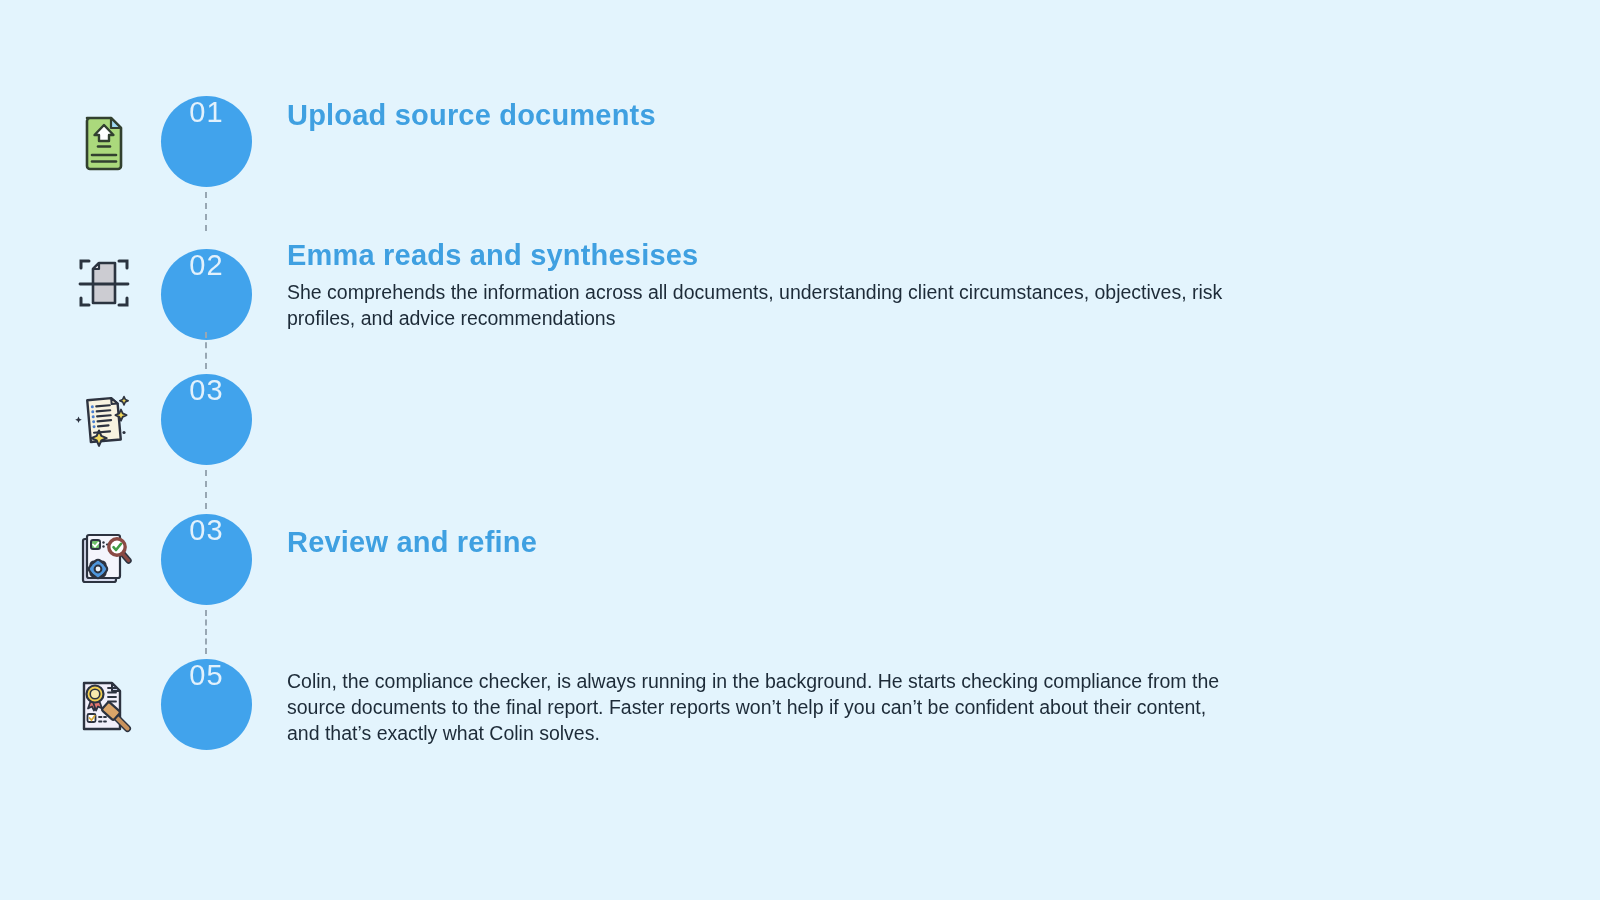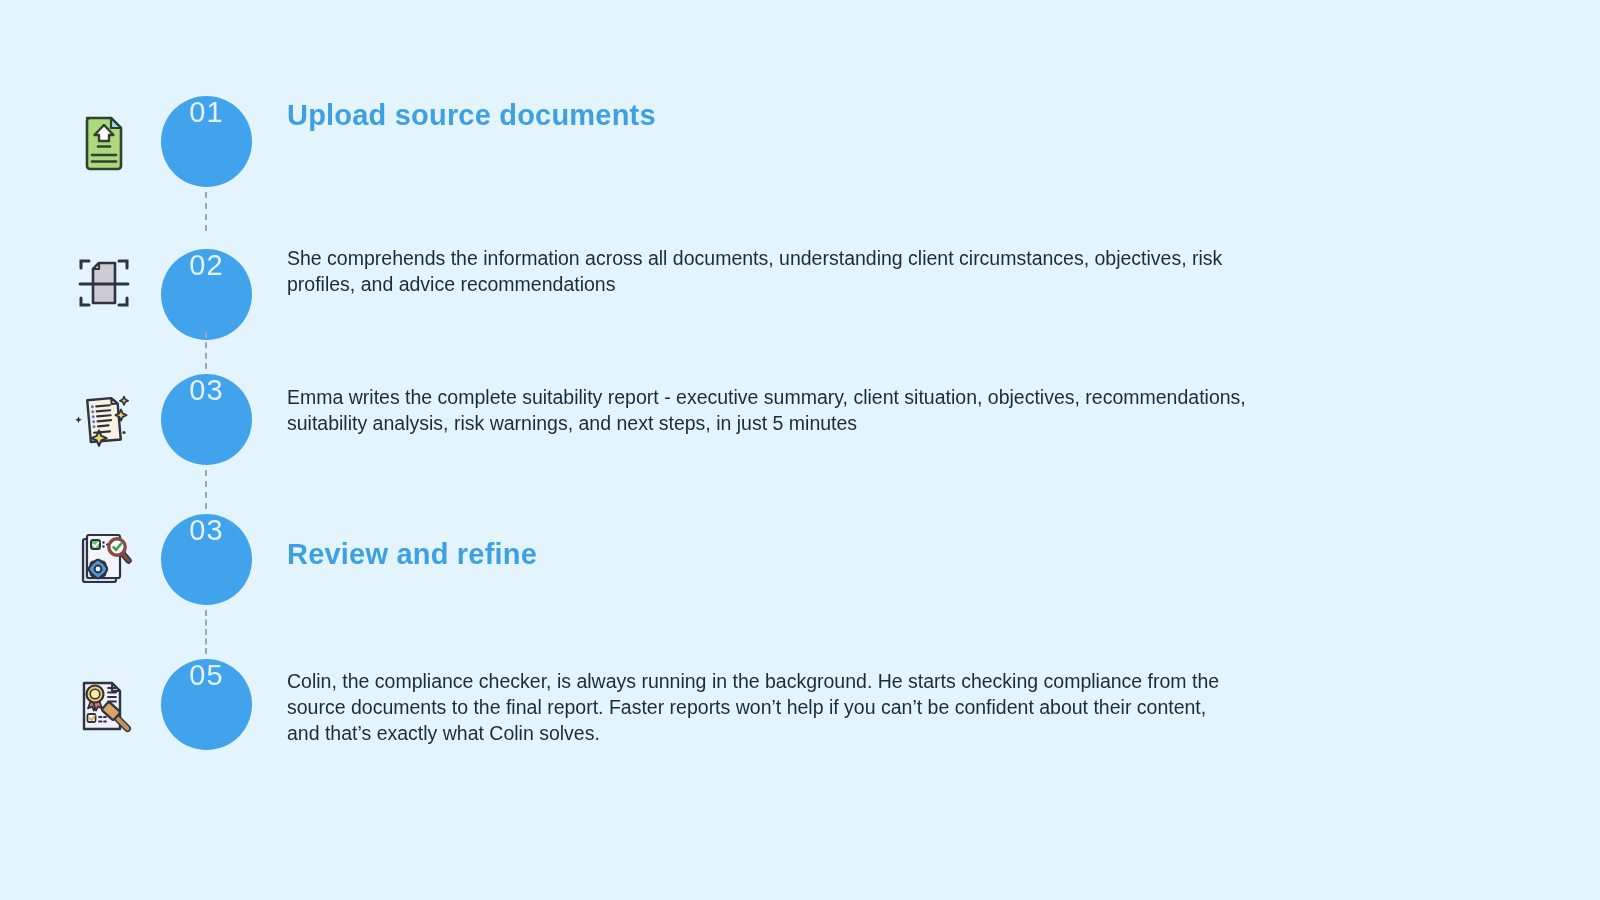--- a/index.html
+++ b/index.html
@@ -32,21 +32,21 @@
     font-size:19.5px;line-height:26px;color:#1d2b38;
     white-space:pre-line;
   }
 
   .connector{position:absolute;left:205px;width:0;border-left:2px dashed #98a7b3;}
 
   
   .s1 .step-circle{top:96px;}  .s1 .step-icon{top:111px;} .s1 .step-text{top:98px;}
   .s2 .step-circle{top:249px;} .s2 .step-icon{top:251px;} .s2 .step-text{top:238px;}
   .s3 .step-circle{top:374px;} .s3 .step-icon{top:388px;} .s3 .step-text{top:377px;}
-  .s4 .step-circle{top:514px;} .s4 .step-icon{top:528px;} .s4 .step-text{top:537px;}
+  .s4 .step-circle{top:514px;} .s4 .step-icon{top:528px;} .s4 .step-text{top:525px;}
   .s5 .step-circle{top:659px;} .s5 .step-icon{top:673px;} .s5 .step-text{top:661px;}
 
   .c1{top:192px;height:39px;}
   .c2{top:332px;height:37px;}
   .c3{top:470px;height:39px;}
   .c4{top:610px;height:44px;}
 </style>
 </head>
 <body>
 
@@ -84,20 +84,21 @@
         </g>
         <polygon points="27,12 43,12 43,52 21,52 21,18" fill="#ccccd2" stroke="#2b3440" stroke-width="2.6" stroke-linejoin="round"></polygon>
         <polygon points="27,12 21,18 27,18" fill="#e9e9ee" stroke="#2b3440" stroke-width="2.2" stroke-linejoin="round"></polygon>
         <line x1="8" y1="33" x2="56" y2="33" stroke="#2b3440" stroke-width="2.8" stroke-linecap="round"></line>
       </svg>
     </div>
     <div class="step-circle">
       <span>02</span>
     </div>
     <div class="step-text">
+      <h2>Emma reads and synthesises</h2>
       <p>She comprehends the information across all documents, understanding client circumstances, objectives, risk
 profiles, and advice recommendations</p>
     </div>
   </section>
 
   <div class="connector c2"></div>
 
   <section class="step s3">
     <div class="step-icon">
       <svg viewBox="0 0 64 64">
@@ -124,22 +125,20 @@
         <path d="M49 21.5 l1.7 3.9 3.9 1.7 -3.9 1.7 -1.7 3.9 -1.7 -3.9 -3.9 -1.7 3.9 -1.7 z" fill="#f2d95c" stroke="#2d3340" stroke-width="1.8" stroke-linejoin="round"></path>
         <path d="M52 8.5 l1.3 2.9 2.9 1.3 -2.9 1.3 -1.3 2.9 -1.3 -2.9 -2.9 -1.3 2.9 -1.3 z" fill="#f2d95c" stroke="#2d3340" stroke-width="1.6" stroke-linejoin="round"></path>
         <path d="M6.5 28.5 l1 2.3 2.3 1 -2.3 1 -1 2.3 -1 -2.3 -2.3 -1 2.3 -1 z" fill="#2d3340"></path>
         <circle cx="52" cy="44.5" r="1.6" fill="#2d3340"></circle>
       </svg>
     </div>
     <div class="step-circle">
       <span>03</span>
     </div>
     <div class="step-text">
-      <p>Emma writes the complete suitability report - executive summary, client situation, objectives, recommendations,
-suitability analysis, risk warnings, and next steps, in just 5 minutes</p>
     </div>
   </section>
 
   <div class="connector c3"></div>
 
   <section class="step s4">
     <div class="step-icon">
       <svg viewBox="0 0 64 64">
         <rect x="11" y="11" width="33" height="43" rx="2" fill="#d8dcef" stroke="#2d3340" stroke-width="2.2"></rect>
         <rect x="15" y="7" width="33" height="43" rx="2" fill="#f4f5fc" stroke="#2d3340" stroke-width="2.2"></rect>

